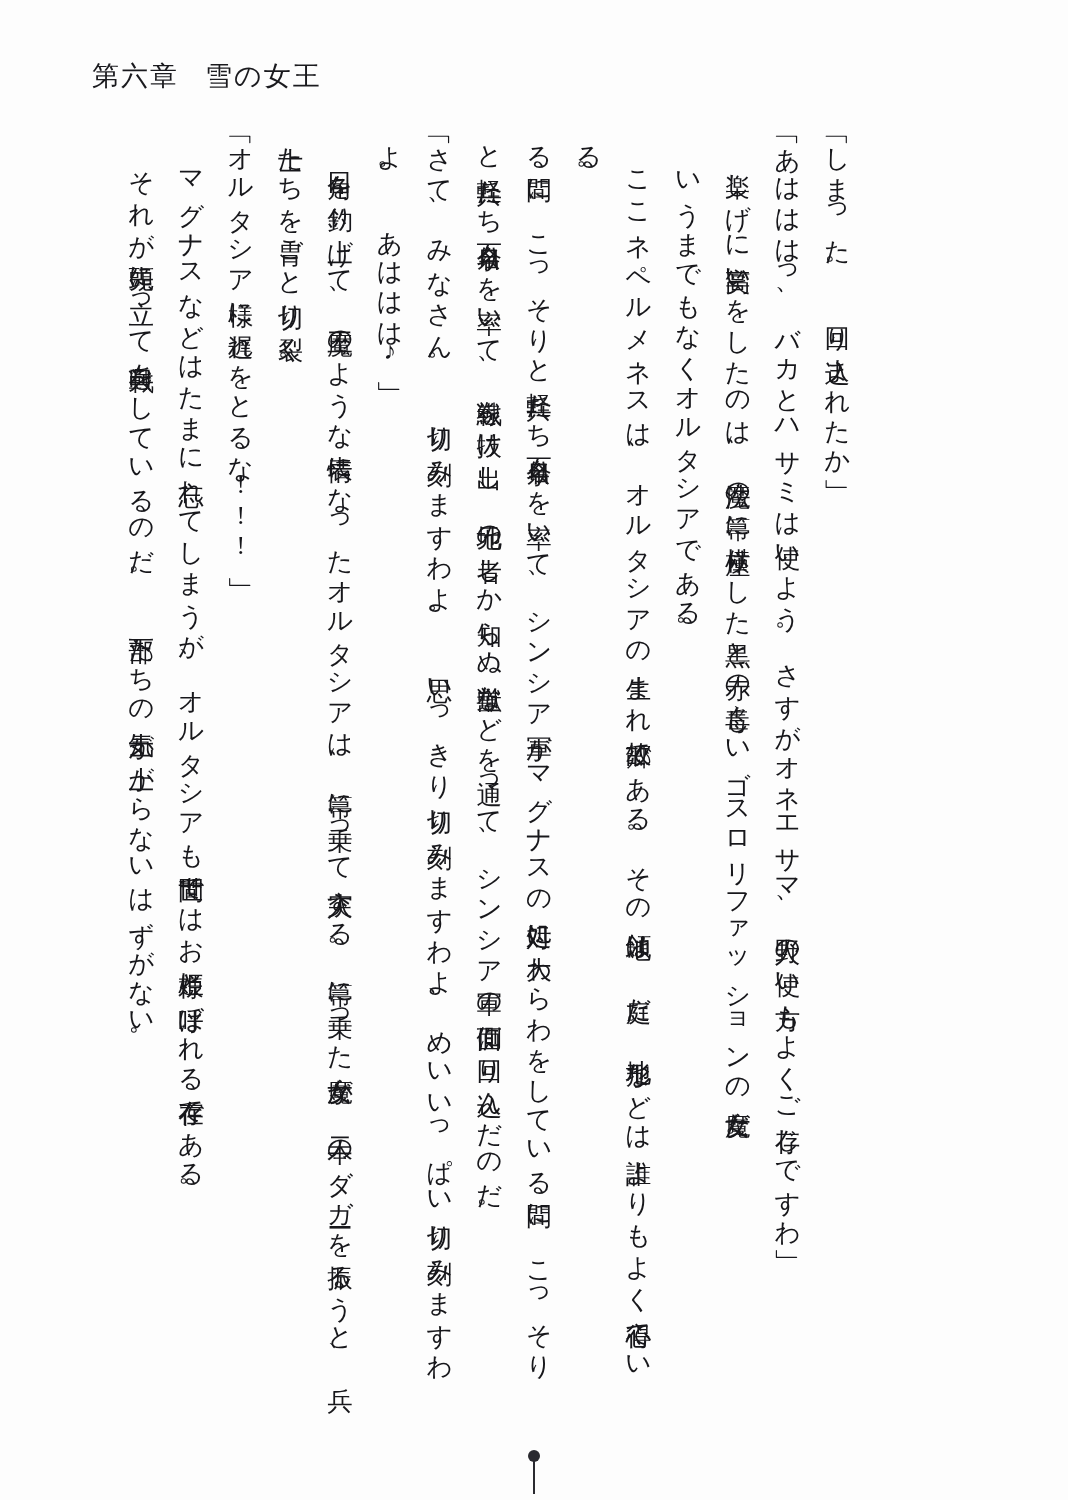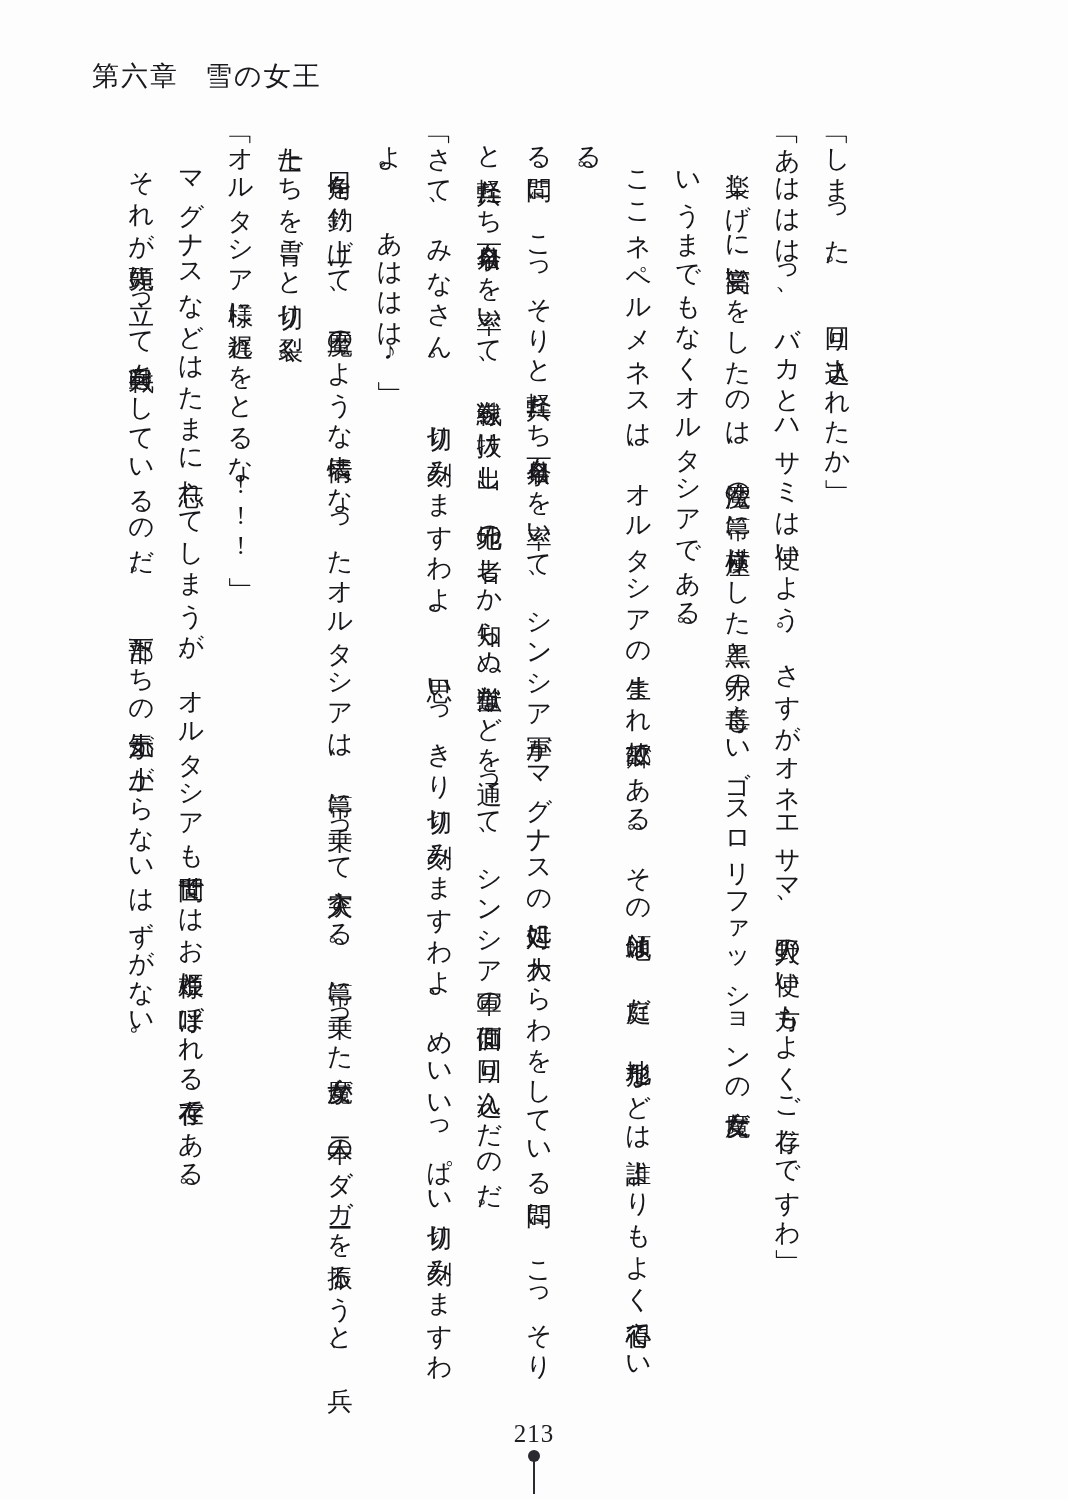--- a/index.html
+++ b/index.html
@@ -117,19 +117,18 @@
       <p class="ind">ここネペルメネスは、オルタシアの生まれ故郷である。その領地は、庭だ。地形などは誰よりもよく心得ている。</p>
       <p>る間に、こっそりと軽兵たち百名余りを率いて、シンシア軍がマグナスの対処に大わらわをしている間に、こっそりと軽兵たち百名余りを率いて、戦線を抜け出し、地元の者しか知らぬ獣道などを通って、シンシア軍の側面に回り込んだのだ。</p>
       <p>「さて、みなさん。　切り刻みますわよ。　思いっきり切り刻みますわよ、めいいっぱい切り刻みますわよ。　あははは♪」</p>
       <p class="ind">口角を釣り上げて、魔王のような表情になったオルタシアは、箒に乗って突入する。箒に乗った魔女が、二本のダガーを振るうと、兵士たちを胄ごと切り裂く。</p>
       <p>「オルタシア様に遅れをとるな!!!」</p>
       <p class="ind">マグナスなどはたまに忘れてしまうが、オルタシアも世間ではお姫様と呼ばれる存在である。</p>
       <p class="ind">それが先頭に立って白兵戦をしているのだ。　部下たちの士気が上がらないはずがない。</p>
     </div>
   </div>
 
-  <div class="folio">213</div>
   <div class="folio-mark">
     <div class="dot"></div>
     <div class="stem"></div>
   </div>
 
 </div>
 
 </body></html>

